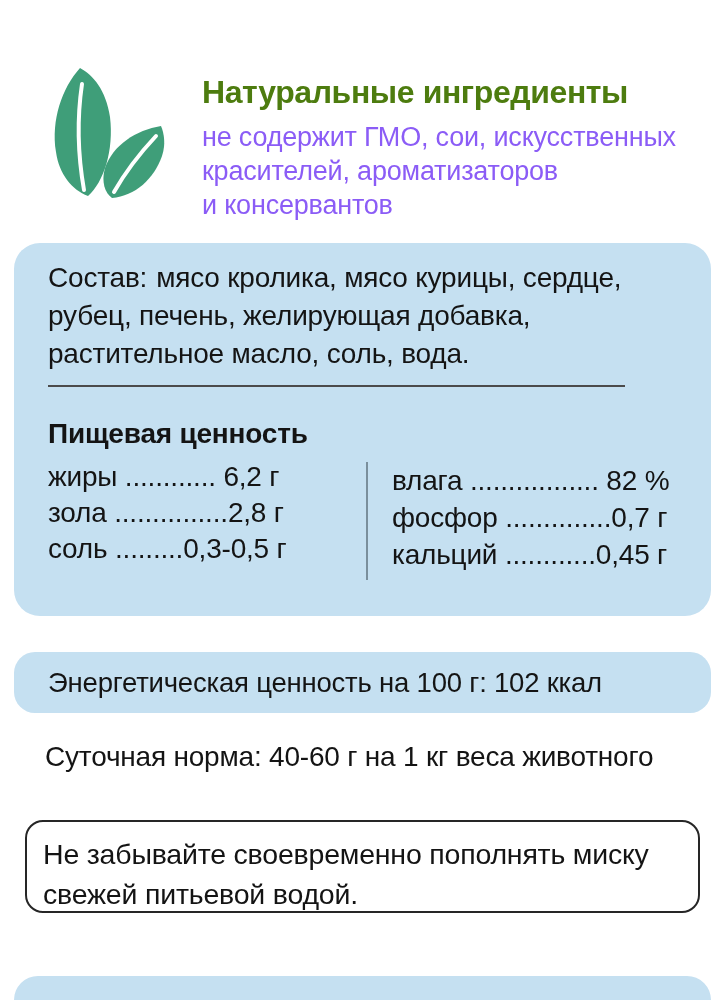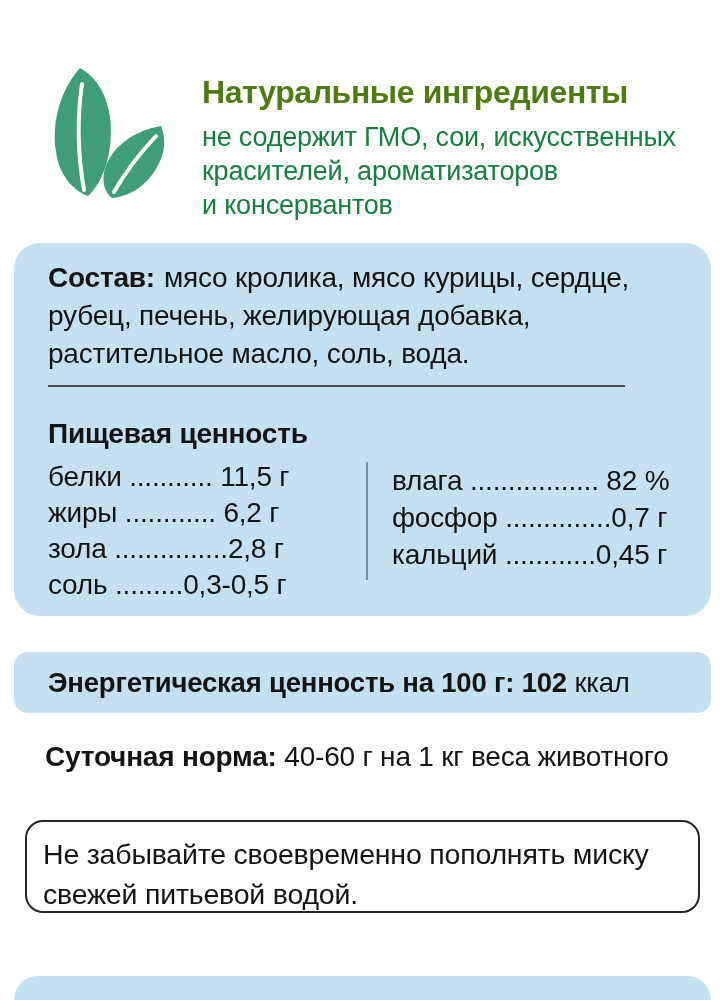--- a/index.html
+++ b/index.html
@@ -7,52 +7,52 @@
     width:725px;height:1000px;position:relative;overflow:hidden;
     background:#ffffff;color:#141414;
     font-family:"Liberation Sans","DejaVu Sans",sans-serif;
     letter-spacing:-0.2px;
   }
   
   .header{position:absolute;left:48px;top:62px;display:flex;gap:20px;width:640px}
   .leaf-wrap{width:134px;height:140px;flex:none}
   .header-text{padding-top:12px}
   .title{font-size:32px;font-weight:700;color:#4d7c0f;margin:0 0 9px;letter-spacing:-0.4px}
-  .subtitle{font-size:27px;line-height:34px;color:#15803d;font-weight:400}
+  .subtitle{font-size:27px;line-height:34px;color:#8b5cf6;font-weight:400}
   
   .panel{position:absolute;left:14px;width:697px;background:#C5E0F1;box-sizing:border-box}
   .main-panel{top:243px;height:373px;border-radius:26px;padding:16px 34px 0}
   .composition{font-size:28px;line-height:38px;margin:0}
   .composition b{margin-right:9px}
   .hr{height:2px;background:#4b4b4b;margin:12px 52px 0 0}
   .nutr-title{font-size:28px;font-weight:700;margin:30px 0 0;line-height:34px}
   .cols{display:flex;margin-top:8px}
   .col-left{width:318px}
   .vdiv{width:2px;height:118px;background:#7a8f9c;margin-top:3px;flex:none}
   .col-right{margin-left:24px;padding-top:3px}
   .row{font-size:28px;line-height:36px;margin:0;white-space:nowrap}
   .col-right .row{line-height:37px}
   
-  .energy{top:652px;height:61px;border-radius:14px;display:flex;align-items:center;padding:0 34px}
+  .energy{top:652px;height:61px;border-radius:21px;display:flex;align-items:center;padding:0 34px}
   .energy p{margin:0;font-size:27.5px;white-space:nowrap}
   
   .daily{position:absolute;left:45px;top:741px;margin:0;font-size:28px;white-space:nowrap}
   
   .notice{
     position:absolute;left:25px;top:820px;width:675px;height:93px;
     border:2.5px solid #262626;border-radius:18px;box-sizing:border-box;
     padding:12px 14px 0 16px;background:#ffffff;
   }
   .notice p{margin:0;font-size:28.5px;line-height:40px}
   
   .bottom-strip{
     position:absolute;left:14px;top:976px;width:697px;height:24px;
     background:#C5E0F1;border-radius:24px 24px 0 0;
   }
-  b{font-weight:700}
+  b{font-weight:400}
 </style>
 </head>
 <body>
 
 <div>
 
   <header class="header">
     <div class="leaf-wrap">
       <svg viewBox="0 0 134 140" width="134" height="140" aria-hidden="true">
         <path d="M32,6 C14,26 3,58 8,90 C11,112 24,128 40,134 C56,120 66,88 62,55 C58,28 45,13 32,6 Z" fill="#3F9E79"></path>
@@ -73,21 +73,20 @@
 
   <section class="panel main-panel">
     <p class="composition"><b>Состав:</b><span>мясо кролика, мясо курицы, сердце, рубец, печень, желирующая добавка, растительное масло, соль, вода.</span></p>
 
     <div class="hr"></div>
 
     <h2 class="nutr-title">Пищевая ценность</h2>
 
     <div class="cols">
       <div class="col-left">
-        <p class="row"><span>белки</span><span> ........... </span><span>11,5 г</span></p>
         <p class="row"><span>жиры</span><span> ............ </span><span>6,2 г</span></p>
         <p class="row"><span>зола</span><span> ...............</span><span>2,8 г</span></p>
         <p class="row"><span>соль</span><span> .........</span><span>0,3-0,5 г</span></p>
       </div>
       <div class="vdiv"></div>
       <div class="col-right">
         <p class="row"><span>влага</span><span> ................. </span><span>82 %</span></p>
         <p class="row"><span>фосфор</span><span> ..............</span><span>0,7 г</span></p>
         <p class="row"><span>кальций</span><span> ............</span><span>0,45 г</span></p>
       </div>

